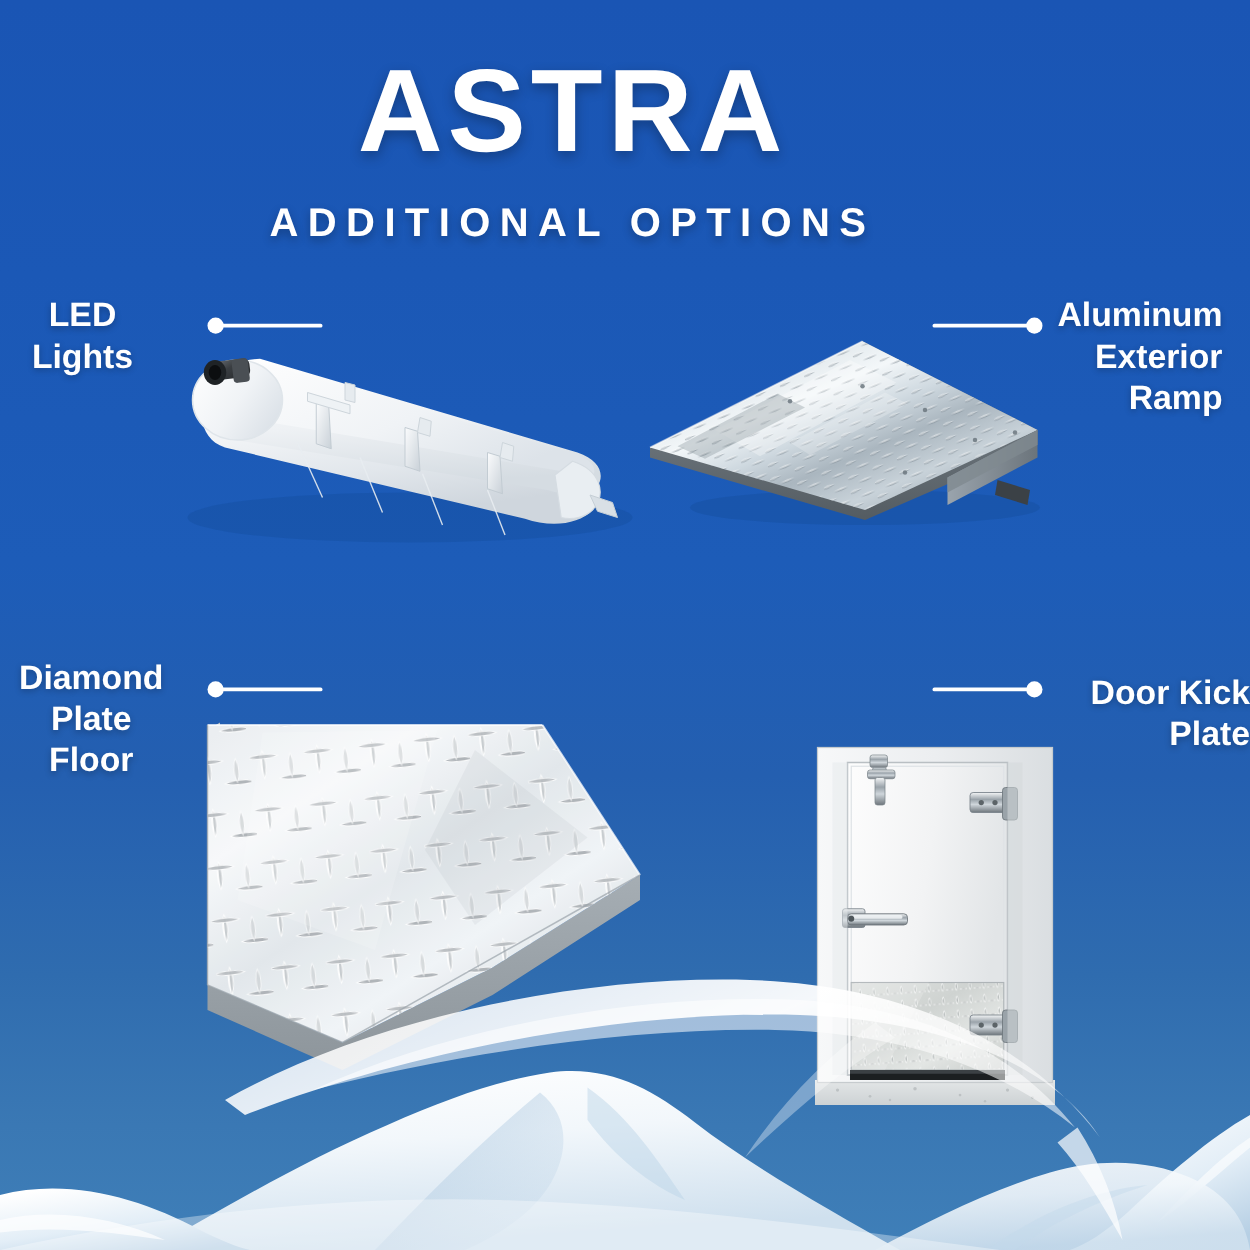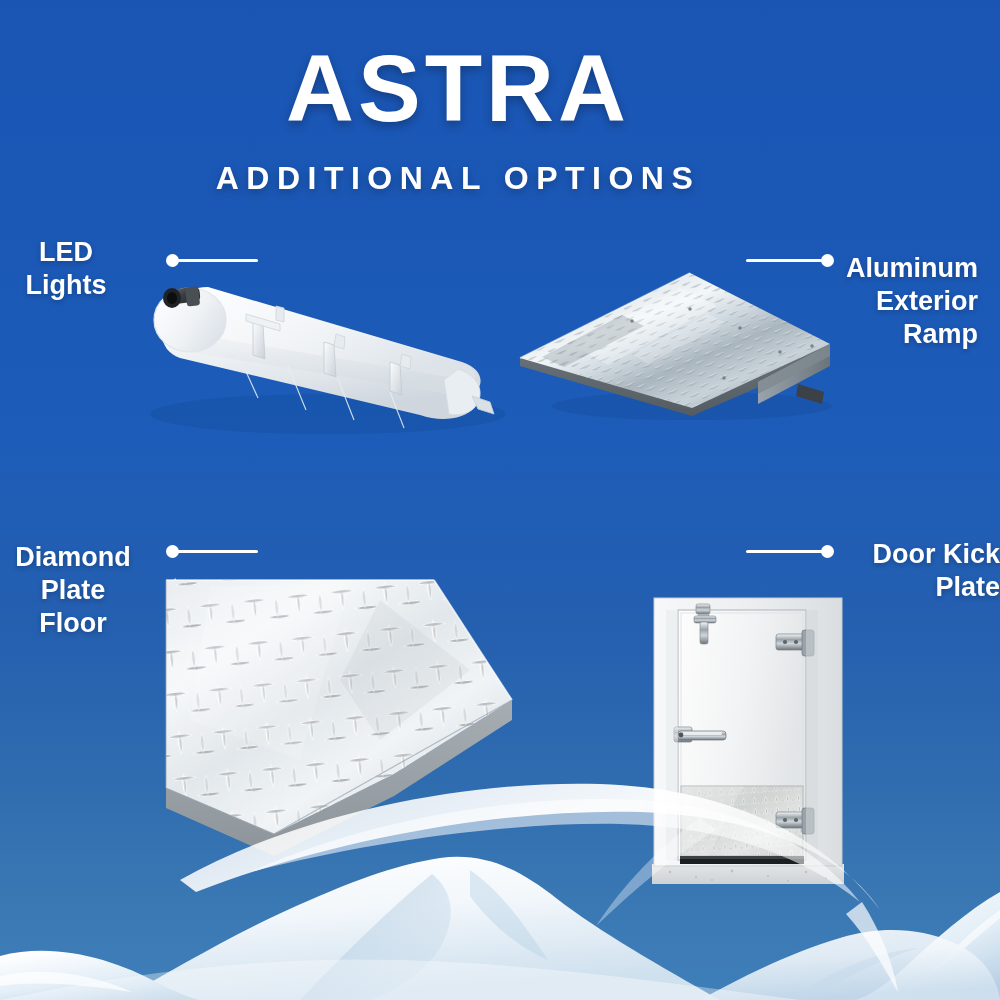--- a/index.html
+++ b/index.html
@@ -163,21 +163,21 @@
       <path d="M330,107 C352,114 358,133 346,146 C340,152 330,154 321,152
                L316,118 Z" fill="#e9eef2" stroke="#d5dce2" stroke-width="0.9"></path>
       <path d="M344,134 l18,6 l4,12 l-16,-5 z" fill="#d9e0e6" stroke="#c6cfd6" stroke-width="0.8"></path>
     </svg>
   </div>
 
   <div class="leader" style="left:746px; top:253px; width:88px;">
     <span class="ln" style="left:0px; width:82px;"></span>
     <span class="dt" style="left:75px;"></span>
   </div>
-  <div class="callout right" style="left:846px; top:252px; width:154px;">
+  <div class="callout right" style="left:846px; top:236px; width:154px;">
     <div class="lbl" style="text-align:right; padding-right:22px;">Aluminum
 Exterior
 Ramp</div>
   </div>
 
   <div class="prod" style="left:512px; top:266px;">
     <svg width="330" height="160" viewBox="0 0 330 160">
       <defs>
         <linearGradient id="rampTop" x1="0.08" y1="0.1" x2="0.9" y2="0.95">
           <stop offset="0%" stop-color="#b9c3ca"></stop>
@@ -233,21 +233,21 @@
         <circle cx="228" cy="62" r="1.8"></circle>
         <circle cx="268" cy="86" r="1.8"></circle>
         <circle cx="300" cy="80" r="1.8"></circle>
         <circle cx="212" cy="112" r="1.8"></circle>
       </g>
 
       <path d="M8,92 L178,7" stroke="#ffffff" stroke-width="1.4" opacity="0.6" fill="none"></path>
     </svg>
   </div>
 
-  <div class="callout left" style="left:0px; top:541px; width:146px;">
+  <div class="callout left" style="left:0px; top:526px; width:146px;">
     <div class="lbl">Diamond
 Plate
 Floor</div>
   </div>
   <div class="leader" style="left:166px; top:544px; width:92px;">
     <span class="dt" style="left:0px;"></span>
     <span class="ln" style="left:6px; width:86px;"></span>
   </div>
 
   <div class="prod" style="left:150px; top:560px;">

